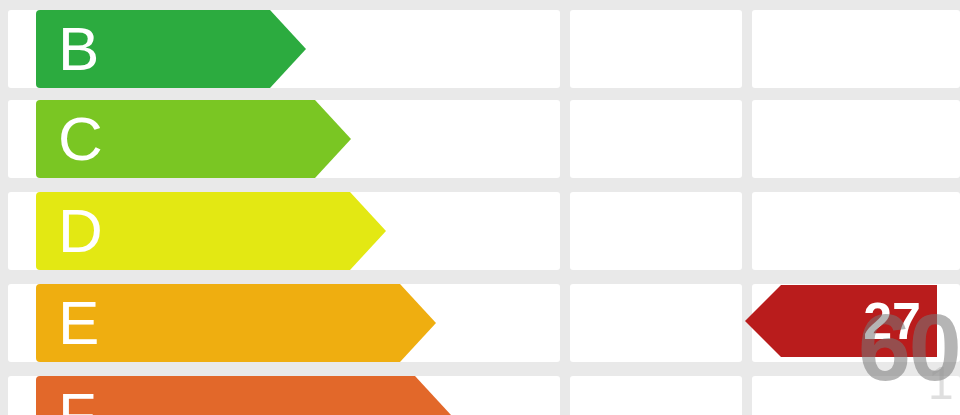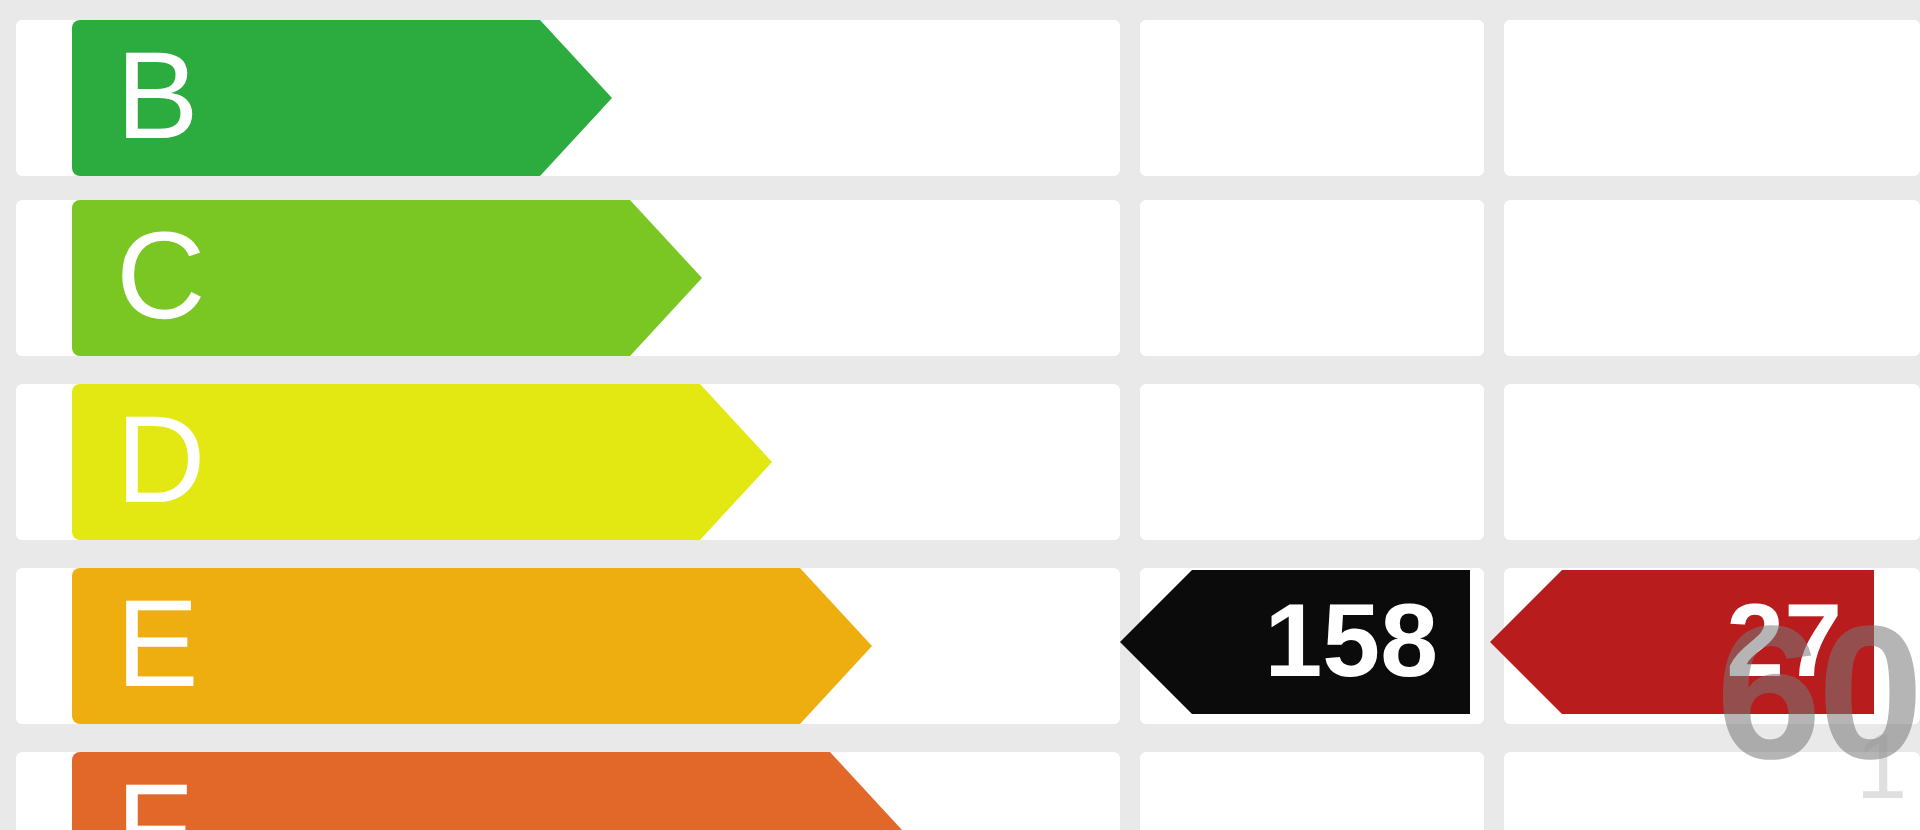--- a/index.html
+++ b/index.html
@@ -146,23 +146,20 @@
         <span class="bar-letter">D</span>
       </div>
       <div class="bar" style="top: 284px; height: 78px; width: 400px; background: rgb(239, 174, 16); clip-path: polygon(0px 0px, calc(100% - 36px) 0px, 100% 50%, calc(100% - 36px) 100%, 0px 100%);">
         <span class="bar-letter">E</span>
       </div>
       <div class="bar" style="top: 376px; height: 78px; width: 415px; background: rgb(226, 104, 42); clip-path: polygon(0px 0px, calc(100% - 36px) 0px, 100% 50%, calc(100% - 36px) 100%, 0px 100%);">
         <span class="bar-letter">F</span>
       </div>
     </div>
 
-  <div class="badge" id="badge1" style="left: 560px; top: 285px; width: 175px; height: 72px; background: rgb(11, 11, 11); color: rgb(255, 255, 255);">
-    <span>158</span>
-  </div>
 
   <div class="badge" id="badge2" style="left: 745px; top: 285px; width: 192px; height: 72px; background: #b91c1c; color: rgb(255, 255, 255);">
     <span>27</span>
   </div>
 
   <div class="watermark" id="watermark" style="left: 858px; top: 300px; color: rgba(120, 120, 120, 0.55);">60</div>
   <div class="watermark-tail" id="watermark-tail" style="left: 928px; top: 360px;">1</div>
 
 </div>
 

